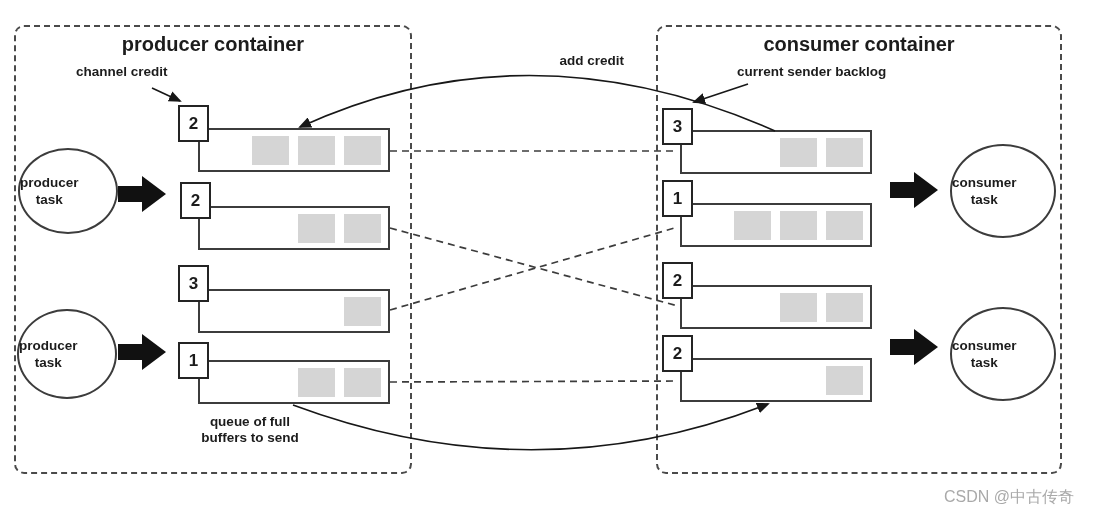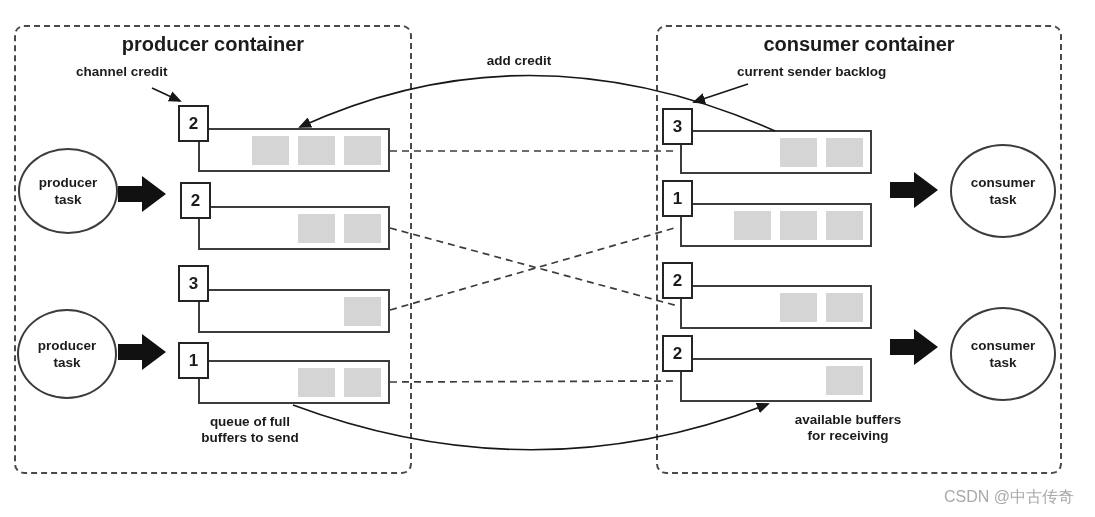--- a/index.html
+++ b/index.html
@@ -22,21 +22,21 @@
   .buffer { width:37px; height:29px; background:#d5d5d5; flex:0 0 auto; }
   .credit-box {
     position:absolute; width:31px; height:37px; border:2px solid #242424;
     background:#ffffff; box-sizing:border-box; z-index:3;
     display:flex; align-items:center; justify-content:center;
     font-weight:bold; font-size:17px;
   }
   .task-circle {
     position:absolute; border:2px solid #3c3c3c; border-radius:50%;
     background:#ffffff; z-index:2;
-    display:flex; align-items:center; justify-content:center;
+    display:flex; align-items:center; justify-content:flex-start;
     text-align:center; font-weight:bold; font-size:13.5px; line-height:17px;
   }
   .lbl {
     position:absolute; font-weight:bold; font-size:13.5px; line-height:16px;
     white-space:nowrap; z-index:4;
   }
   .lbl-center { text-align:center; white-space:normal; }
   .watermark {
     position:absolute; left:941px; top:487px; width:136px; text-align:center;
     font-size:16px; color:#a9a9a9; font-weight:normal; z-index:4;
@@ -141,29 +141,25 @@
 
   <div class="credit-box" style="left:662px;top:335px;">
     <span>2</span>
     </div>
   <div class="queue-rect" style="left:680px;top:358px;">
     <div class="buffer"></div>
   </div>
 
   <div class="lbl" style="left:68px;top:64px;margin-left:8px;">channel credit</div>
   <div class="lbl" style="left:713px;top:64px;margin-left:24px;">current sender backlog</div>
-  <div class="lbl" style="left:469px;top:53px;width:100px;text-align:center;">add credit</div>
+  <div class="lbl" style="left:524px;top:53px;width:100px;text-align:right;">add credit</div>
 
   <div class="lbl lbl-center" style="left:170px;top:414px;width:160px;">
     <span>queue of full</span><br>
     <span>buffers to send</span>
-  </div>
-  <div class="lbl lbl-center" style="left:768px;top:412px;width:160px;">
-    <span>available buffers</span><br>
-    <span>for receiving</span>
   </div>
 
   <div class="watermark">CSDN @中古传奇</div>
 
   <svg class="overlay" width="1095" height="517" viewBox="0 0 1095 517">
     <defs>
       <marker id="ah" markerWidth="13" markerHeight="11" refX="11" refY="5.5" orient="auto" markerUnits="userSpaceOnUse">
         <path d="M0,0 L13,5.5 L0,11 Z" fill="#171717"></path>
       </marker>
     </defs>

